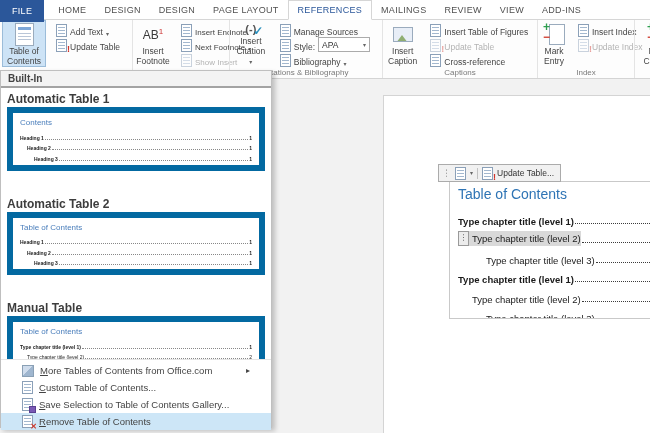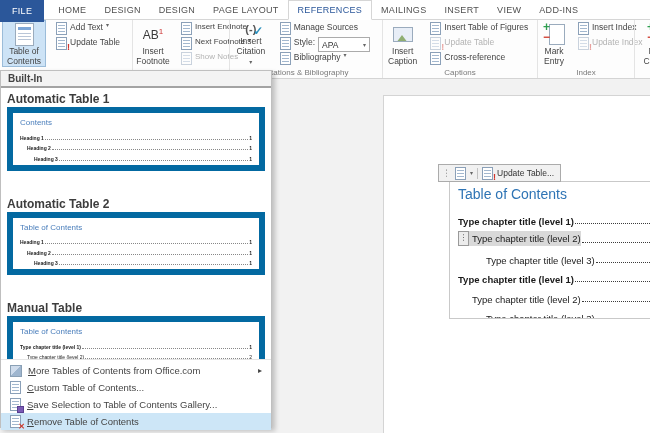--- a/index.html
+++ b/index.html
@@ -21,21 +21,21 @@
   .rgroup{position:relative;display:flex;padding:1px 2px 11px 2px;}
   .rgroup + .rgroup{border-left:1px solid #e4e4e4;}
   .glabel{position:absolute;bottom:1px;left:0;right:0;text-align:center;
     font-size:8px;color:#7a7a7a;white-space:nowrap;}
   .bigbtn{display:flex;flex-direction:column;align-items:center;padding:2px 2px 0 2px;
     font-size:8.5px;line-height:1.18;text-align:center;color:#444;border:1px solid transparent;}
   .bigbtn .bicon{height:24px;display:flex;align-items:center;justify-content:center;}
   .bigbtn.pressed{background:#cde3f6;border:1px solid #9bbcd9;}
   .blabel{white-space:normal;}
   .scol{display:flex;flex-direction:column;padding-top:2px;}
-  .sbtn{display:flex;align-items:flex-start;gap:3px;font-size:8.5px;color:#444;height:15px;white-space:nowrap;padding:0 10px;}
+  .sbtn{display:flex;align-items:flex-end;gap:3px;font-size:8.5px;color:#444;height:15px;white-space:nowrap;padding:0 10px;}
   .sbtn.disabled{color:#b3b3b3;}
   .sbtn.disabled .ic{opacity:.45;}
   .dar{font-size:6px;color:#666;line-height:1;}
   .combo{width:44px;height:13px;border:1px solid #ababab;background:#fff;font-size:8.5px;
     display:flex;align-items:center;justify-content:space-between;padding:0 3px;color:#333;}
   
   .ic{display:inline-block;position:relative;flex:none;}
   .ic.doc{width:9px;height:11px;border:1px solid #8ba0b8;background:#fff;}
   .ic.doc::before{content:"";position:absolute;left:1px;right:1px;top:2px;height:7px;
     background:repeating-linear-gradient(to bottom,#a3b8cf 0 1px,transparent 1px 3px);}
@@ -71,21 +71,21 @@
   .sec-title{font-size:12px;font-weight:700;color:#3d3d3d;margin-top:4px;height:12px;}
   .sec-title.mt{margin-top:26px;}
   .preview{border:6px solid #0369a1;margin-top:3px;padding:5px 7px 3px 7px;background:#fff;}
   .pv-title{color:#4a7ebb;font-size:8px;height:10px;margin-bottom:2px;}
   .pv-row{display:flex;align-items:flex-end;font-size:5px;color:#222;height:10.5px;font-weight:600;}
   .pv-row.light{font-weight:400;}
   .pv-row .lead{flex:1;border-bottom:1px dotted #888;margin:0 1px 1px 1px;}
   .pv-row.lv2{padding-left:7px;}
   .pv-row.lv3{padding-left:14px;}
   .dd-menu{border-top:1px solid #e5e5e5;padding-top:2px;}
-  .mi{display:flex;align-items:center;gap:6px;height:17px;padding:0 9px;font-size:9.5px;color:#444;}
+  .mi{display:flex;align-items:center;gap:6px;height:17px;padding:0 21px;font-size:9.5px;color:#444;}
   .mi.hl{background:#cde6f7;}
   .mi .milabel u{text-underline-offset:1px;}
   .mi .arrow{margin-left:auto;font-size:8px;color:#444;}
   
   .canvas{position:absolute;left:0;top:78px;right:0;bottom:0;background:#f2f2f2;}
   .page{position:absolute;left:383px;top:17px;right:-3px;bottom:-3px;background:#fff;border:1px solid #d4d4d4;}
   .cc-tab{position:absolute;left:54px;top:68px;height:16px;background:#f1f1f1;border:1px solid #ababab;
     display:flex;align-items:center;font-size:8.5px;color:#333;padding:0 6px 0 3px;gap:4px;z-index:2;}
   .cc-dots{color:#8a8a8a;font-size:9px;line-height:1;}
   .cc-div{width:1px;height:11px;background:#c2c2c2;}
@@ -106,21 +106,21 @@
 <body>
 
 <div class="tabbar">
   <div class="tab file">FILE</div>
   <div class="tab">HOME</div>
   <div class="tab">DESIGN</div>
   <div class="tab">DESIGN</div>
   <div class="tab">PAGE LAYOUT</div>
   <div class="tab active">REFERENCES</div>
   <div class="tab">MAILINGS</div>
-  <div class="tab">INSERT</div>
+  <div class="tab">REVIEW</div>
   <div class="tab">VIEW</div>
   <div class="tab">ADD-INS</div>
 </div>
 
 <div class="ribbon">
 
   <div class="rgroup" style="width:128px;">
     <div class="bigbtn pressed" style="width:46px;">
       <span class="bicon">
           <span class="bic-toc"></span>
@@ -152,21 +152,21 @@
         <span class="ic doc"></span>
         <span style="font-size:8px;">Insert Endnote</span>
       </div>
       <div class="sbtn">
         <span class="ic doc"></span>
         <span style="font-size:8px;">Next Footnote</span>
         <span class="dar">▾</span>
       </div>
       <div class="sbtn disabled">
         <span class="ic doc"></span>
-        <span style="font-size:8px;">Show Notes</span>
+        <span style="font-size:8px;">Show Insert</span>
       </div>
     </div>
   </div>
 
   <div class="rgroup" style="width:148px;">
     <div class="bigbtn" style="width:38px;">
       <span class="bicon">
           <span class="bic-cit">(-)</span>
         </span>
       <span class="blabel"><span>Insert Citation</span> <span class="dar">▾</span></span>

